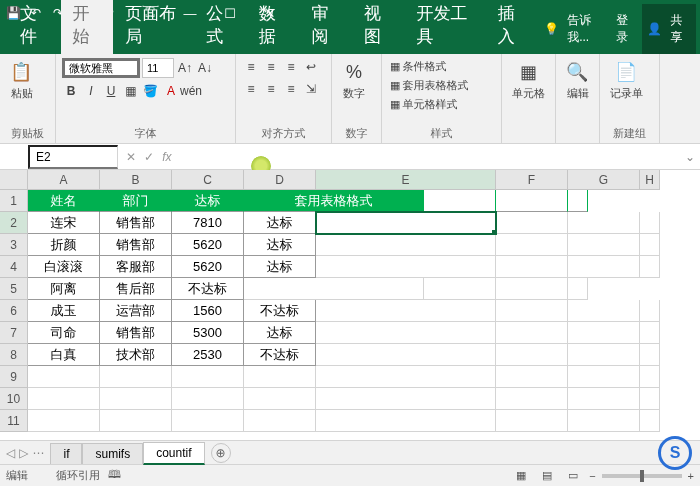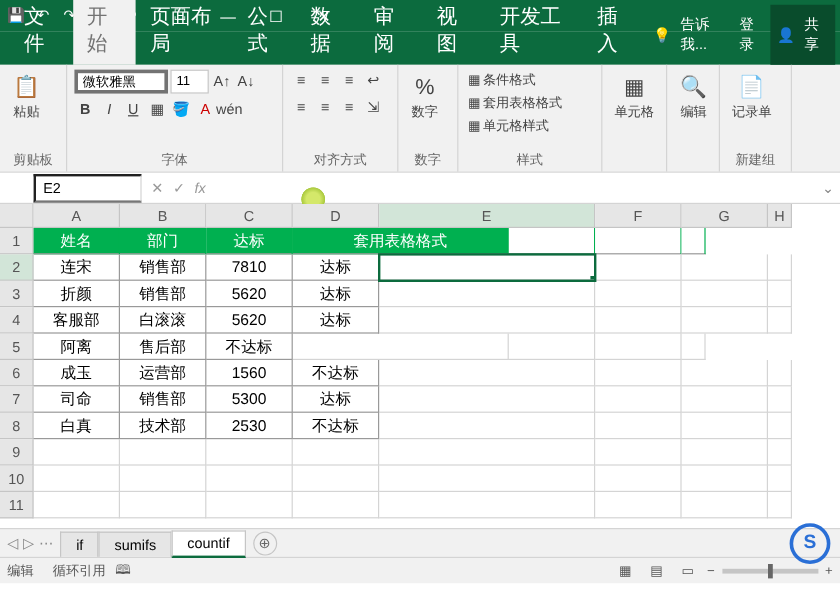--- a/index.html
+++ b/index.html
@@ -259,22 +259,22 @@
           <div class="cell cB">销售部</div>
           <div class="cell cC">5620</div>
           <div class="cell cD">达标</div>
           <div class="cell cE" style="border-right: 1px solid rgb(212, 212, 212); border-bottom: 1px solid rgb(212, 212, 212);"></div>
           <div class="cell cF" style="border-right: 1px solid rgb(212, 212, 212); border-bottom: 1px solid rgb(212, 212, 212);"></div>
           <div class="cell cG" style="border-right: 1px solid rgb(212, 212, 212); border-bottom: 1px solid rgb(212, 212, 212);"></div>
           <div class="cell cH" style="border-right: 1px solid rgb(212, 212, 212); border-bottom: 1px solid rgb(212, 212, 212);"></div>
         </div>
         <div class="row tbl-border">
           <div class="rowh">4</div>
+          <div class="cell cA">白滚滚</div>
           <div class="cell cB">客服部</div>
-          <div class="cell cA">白滚滚</div>
           <div class="cell cC">5620</div>
           <div class="cell cD">达标</div>
           <div class="cell cE" style="border-right: 1px solid rgb(212, 212, 212); border-bottom: 1px solid rgb(212, 212, 212);"></div>
           <div class="cell cF" style="border-right: 1px solid rgb(212, 212, 212); border-bottom: 1px solid rgb(212, 212, 212);"></div>
           <div class="cell cG" style="border-right: 1px solid rgb(212, 212, 212); border-bottom: 1px solid rgb(212, 212, 212);"></div>
           <div class="cell cH" style="border-right: 1px solid rgb(212, 212, 212); border-bottom: 1px solid rgb(212, 212, 212);"></div>
         </div>
         <div class="row tbl-border">
           <div class="rowh">5</div>
           <div class="cell cA">阿离</div>
@@ -362,21 +362,21 @@
     <span>⋯</span>
   </div>
   <div class="sheet-tab">if</div>
   <div class="sheet-tab">sumifs</div>
   <div class="sheet-tab active">countif</div>
   <div class="add-sheet">⊕</div>
 </div>
 
 <div class="statusbar">
   <span>编辑</span>
-  <span style="margin-left:16px">循环引用</span>
+  <span style="margin-left:28px">循环引用</span>
   <span style="margin-left:8px">🕮</span>
   <div class="sb-right">
     <span class="view-btn">▦</span>
     <span class="view-btn">▤</span>
     <span class="view-btn">▭</span>
     <span>−</span>
     <div class="zoom-slider"></div>
     <span>+</span>
   </div>
 </div>

